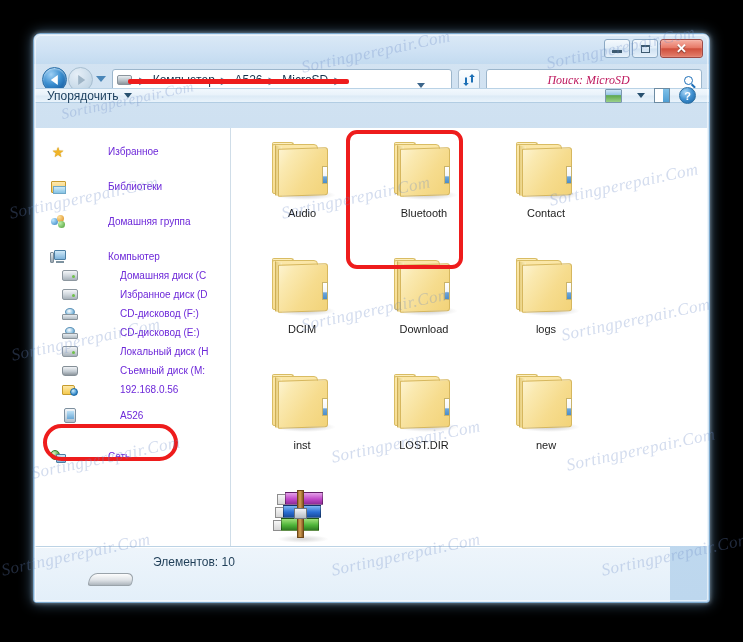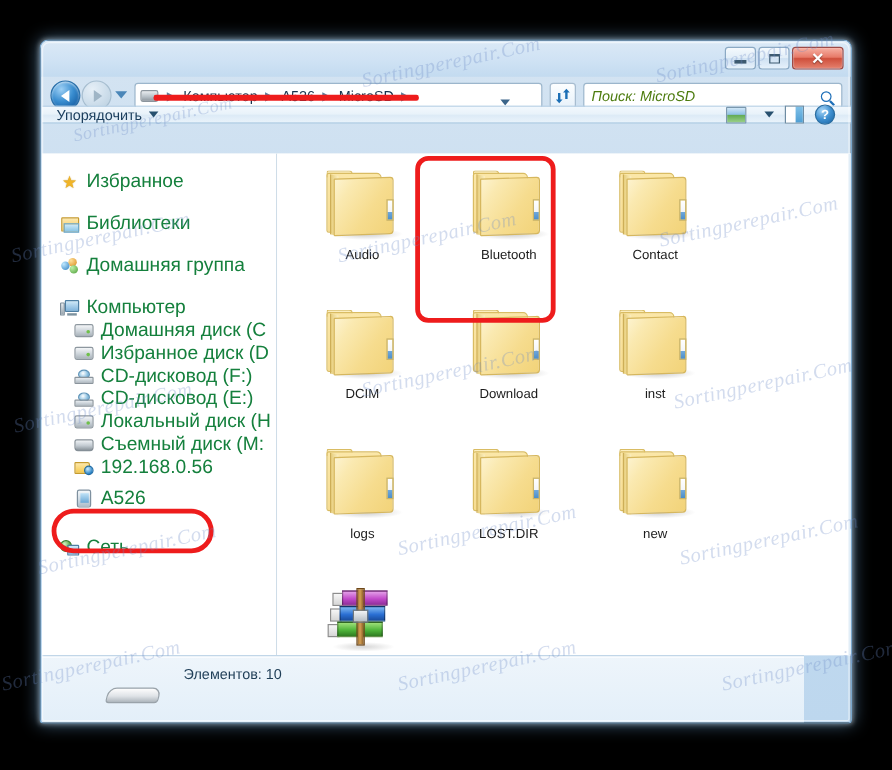--- a/index.html
+++ b/index.html
@@ -111,21 +111,21 @@
     position:absolute; left:424px; top:5px; width:22px; height:22px;
     border:1px solid #a8bdd0; border-radius:3px;
     background:linear-gradient(to bottom,#fcfeff 0%,#e7f1fa 100%);
     display:flex;align-items:center;justify-content:center;
   }
   #searchbox {
     position:absolute; left:452px; top:5px; width:216px; height:22px;
     background:#fff; border:1px solid #9cb6cc; border-radius:3px;
     display:flex; align-items:center; padding:0 6px;
   }
-  #searchbox .ph { font-size:12px; color:#4d7c0f; font-style: italic; flex:1; font-family:Liberation Sans, sans-serif;}
+  #searchbox .ph { font-size:12px; color:#be185d; font-style: italic; flex:1; font-family:Liberation Serif, serif;text-align:center;}
   .mag {
     width:9px;height:9px;border:1.6px solid #1e6fb8;border-radius:50%;
     position:relative; margin-right:2px;
   }
   .mag::after{content:"";position:absolute;right:-4px;bottom:-3px;width:5px;height:1.6px;
     background:#1e6fb8;transform:rotate(45deg);}
 
   
   #cmdbar {
     position:absolute; left:1px; top:54px; width:675px; height:15px;
@@ -163,21 +163,21 @@
 
   
   #sidebar {
     width:196px; height:100%; background:#ffffff;
     border-right:1px solid #cfdde8; position:relative; padding-top:8px;
     overflow:hidden;
   }
   .nav-group { display:flex; align-items:center; height:19px; margin:6px 0 0 14px; }
   .nav-group.spaced { margin-top:16px; }
   .nav-child { display:flex; align-items:center; height:19px; margin-left:26px; }
-  .nav-label { font-size:16px; color:#15803d; white-space:nowrap; }
+  .nav-label { font-size:10px; color:#6d28d9; white-space:nowrap;margin-left:36px; }
   .nav-ico { width:18px; margin-right:5px; display:flex; align-items:center; justify-content:center; }
 
   .ico-star { font-size:14px; color:#f0b428; line-height:1; text-shadow:0 0 1px #b8860b; }
   .ico-lib { width:15px;height:12px;border-radius:1px;
     background:linear-gradient(to bottom,#fde9b0 0%,#f6c95c 100%);
     border:1px solid #c69a2e; position:relative; }
   .ico-lib::after{content:"";position:absolute;left:1px;top:4px;width:11px;height:6px;
     background:linear-gradient(to bottom,#cfeaf8,#86c3e4);border:1px solid #6fa8c8;}
   .ico-home { width:15px;height:13px; position:relative; }
   .ico-home i { position:absolute;width:7px;height:7px;border-radius:50%;display:block;}
@@ -595,33 +595,33 @@
 
         <div class="item">
           <div class="folder">
             <div class="shadow"></div>
               <div class="tabtop"></div>
               <div class="back"></div>
             <div class="spine"></div>
               <div class="front"></div>
               <div class="clip"></div>
           </div>
+          <div class="caption">logs</div>
+        </div>
+
+        <div class="item">
+          <div class="folder">
+            <div class="shadow"></div>
+              <div class="tabtop"></div>
+              <div class="back"></div>
+            <div class="spine"></div>
+              <div class="front"></div>
+              <div class="clip"></div>
+          </div>
           <div class="caption">inst</div>
-        </div>
-
-        <div class="item">
-          <div class="folder">
-            <div class="shadow"></div>
-              <div class="tabtop"></div>
-              <div class="back"></div>
-            <div class="spine"></div>
-              <div class="front"></div>
-              <div class="clip"></div>
-          </div>
-          <div class="caption">logs</div>
         </div>
 
         <div class="item">
           <div class="folder">
             <div class="shadow"></div>
               <div class="tabtop"></div>
               <div class="back"></div>
             <div class="spine"></div>
               <div class="front"></div>
               <div class="clip"></div>

